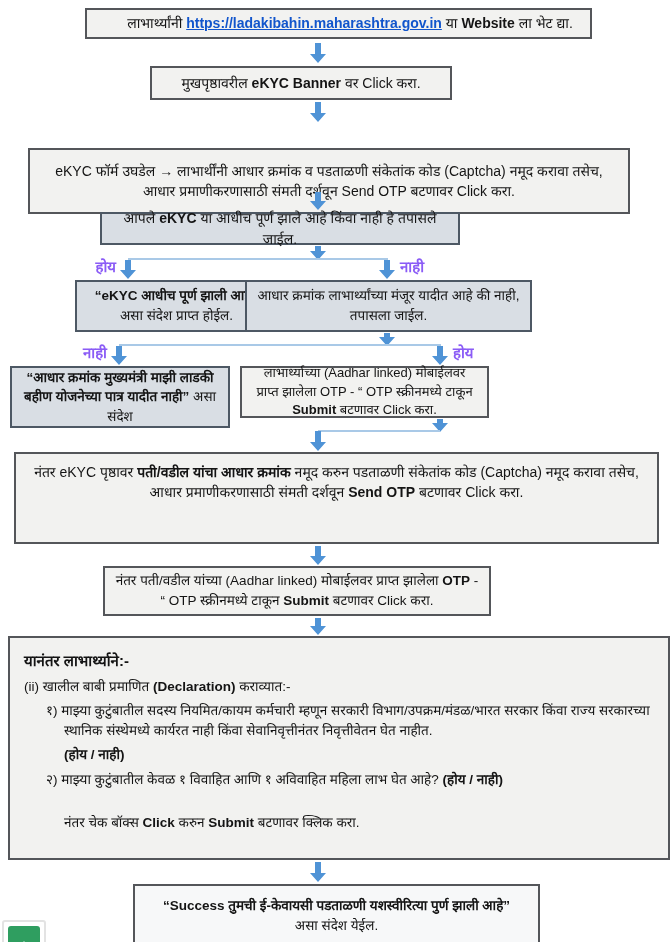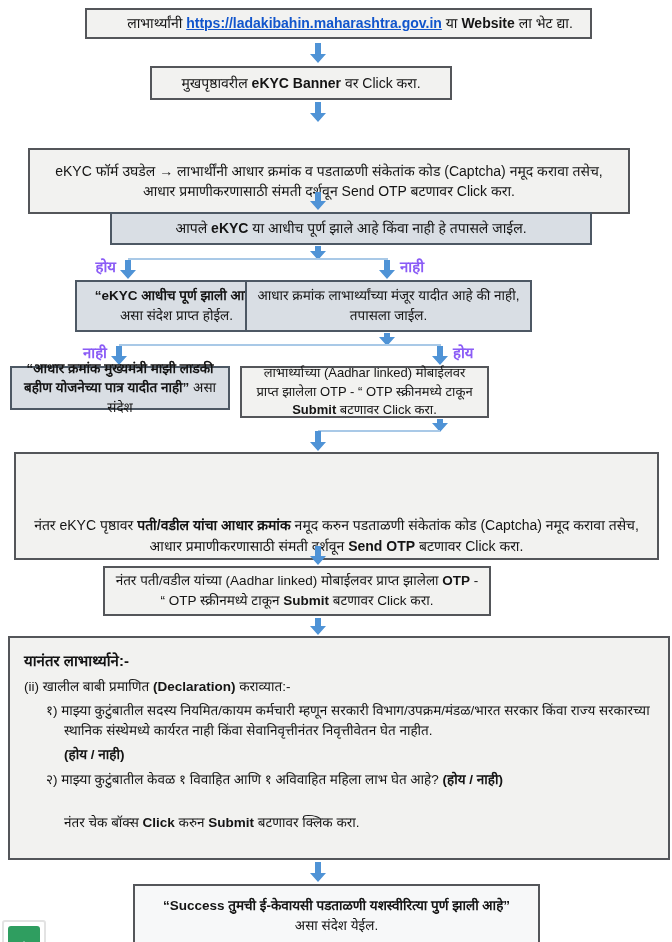--- a/index.html
+++ b/index.html
@@ -8,26 +8,26 @@
          font-family:"Liberation Sans","DejaVu Sans",sans-serif;color:#141414;}
 
   
   .box{position:absolute;box-sizing:border-box;border:2px solid #54565a;background:#f2f2f0;
        display:flex;align-items:center;justify-content:center;text-align:center;
        font-size:14px;line-height:1.45;padding:2px 10px;}
   .box.alt{background:#d9dee4;border-color:#4d5864;}
   .b1{left:85px;top:8px;width:507px;height:31px;padding-left:33px;}
   .b2{left:150px;top:66px;width:302px;height:34px;}
   .b3{left:28px;top:124px;width:602px;height:66px;margin-top:24px;}
-  .b4{left:110px;top:212px;width:482px;height:33px;}
+  .b4{left:100px;top:212px;width:360px;height:33px;}
   .b5{left:28px;top:280px;width:203px;height:52px;font-size:13.5px;margin-left:47px;}
   .b6{left:245px;top:280px;width:287px;height:52px;font-size:13.5px;}
-  .b7{left:10px;top:366px;width:220px;height:44px;font-size:13.5px;}
+  .b7{left:10px;top:366px;width:220px;height:62px;font-size:13.5px;}
   .b8{left:240px;top:366px;width:249px;height:52px;font-size:13px;}
-  .b9{left:14px;top:452px;width:645px;height:108px;align-items:flex-end;padding-top:8px;}
+  .b9{left:14px;top:452px;width:645px;height:92px;align-items:flex-start;padding-top:8px;}
   .b10{left:103px;top:566px;width:388px;height:50px;font-size:13.5px;}
   .b11{left:8px;top:636px;width:662px;height:224px;display:block;text-align:left;
        font-size:13.5px;padding:8px 14px;}
   .b12{left:133px;top:884px;width:407px;height:64px;flex-direction:column;background:#f7f8f9;font-size:13.5px;}
 
   
   .seg-bold{font-weight:bold;}
   .seg-link{color:#1155cc;font-weight:bold;text-decoration:underline;}
 
   

